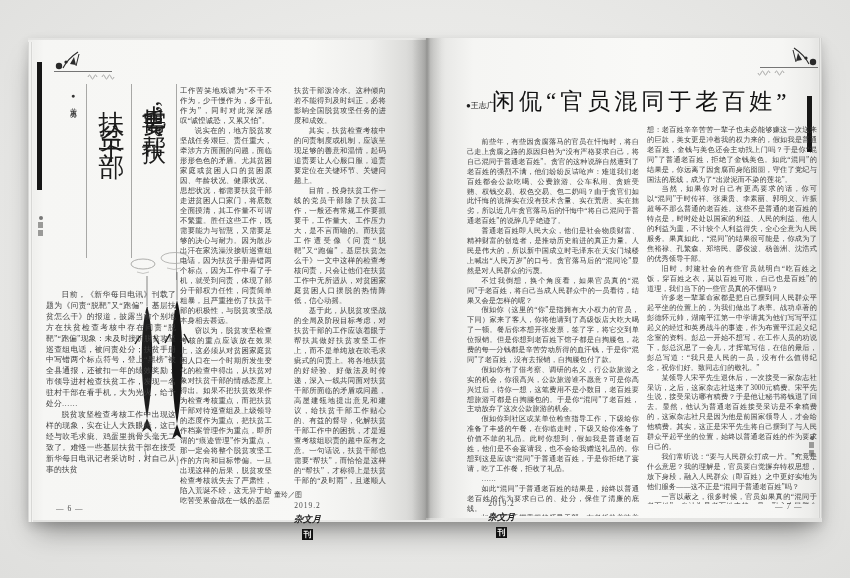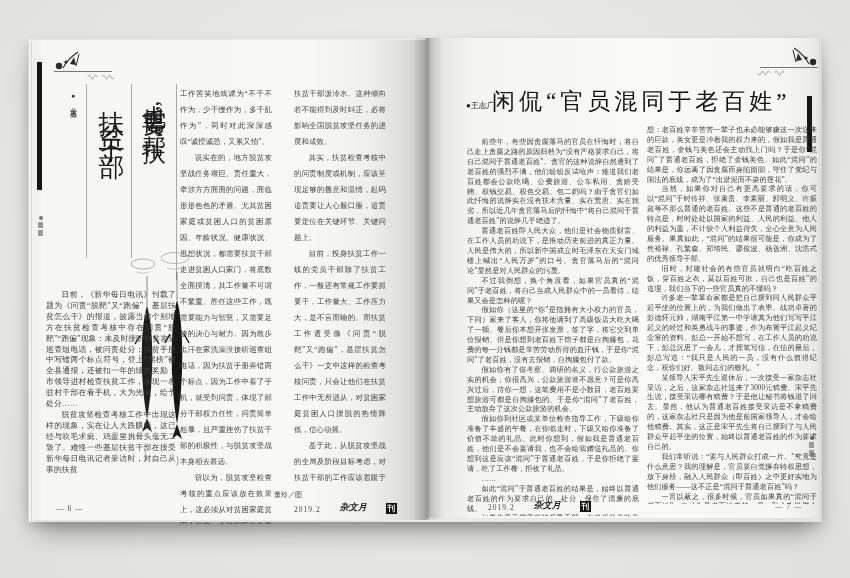--- a/index.html
+++ b/index.html
@@ -19,33 +19,33 @@
   .gutter-shade{position:absolute;left:384px;top:0;width:30px;height:482px;z-index:3;pointer-events:none;
     background:linear-gradient(to right, rgba(0,0,0,0) 0%, rgba(60,60,58,.20) 44%, rgba(40,40,38,.30) 50%, rgba(60,60,58,.10) 62%, rgba(0,0,0,0) 100%);}
   .edge-lines-left{position:absolute;left:0;top:2px;width:5px;height:480px;
     background:repeating-linear-gradient(to right,#d8d8d6 0 1px,#f2f2f0 1px 3px);}
   .edge-lines-right{position:absolute;right:0;top:0;width:4px;height:480px;
     background:repeating-linear-gradient(to right,#e8e8e6 0 1px,#d2d2d0 1px 2px);}
 
   .col{position:absolute;text-align:justify;color:#3e3e3e;overflow:hidden;z-index:4;}
   .col p{margin:0;text-indent:2em;}
   .col.cont p:first-child{text-indent:0;}
-  .lp-col{font-size:7.4px;line-height:16px;letter-spacing:.1px;}
+  .lp-col{font-size:7.4px;line-height:10px;letter-spacing:.1px;}
   .rp-col{font-size:7.2px;line-height:9.9px;letter-spacing:.1px;}
 
   .vtitle{position:absolute;writing-mode:vertical-rl;color:#1b1b1b;z-index:4;}
   .vrule{position:absolute;width:1px;background:#a8a8a6;z-index:2;}
   .bar{position:absolute;background:#161616;z-index:4;}
 
   .marker{position:absolute;z-index:4;display:flex;flex-direction:column;align-items:center;gap:2px;}
   .marker .dot{width:4px;height:4px;background:#777;border-radius:50%;}
   .marker .tick{width:5px;height:6px;background:#9a9a98;}
 
   .footer{position:absolute;font-size:7.5px;letter-spacing:1px;color:#4a4a4a;z-index:4;}
-  .issue-logo{display:flex;align-items:flex-end;gap:19px;}
+  .issue-logo{display:flex;align-items:center;gap:3px;flex-direction:column;}
   .logo-main{font-style:italic;font-weight:bold;font-size:9px;color:#222;letter-spacing:0;}
   .logo-box{font-size:8px;font-weight:bold;color:#f5f5f3;background:#111;padding:0 1.5px;letter-spacing:0;}
   .credit{position:absolute;font-size:7px;color:#444;z-index:4;}
   .deco{position:absolute;z-index:4;}
 </style>
 </head>
 <body>
 
 <div class="book">
 
@@ -135,21 +135,21 @@
       <span class="dot"></span>
         <span class="tick"></span>
         <span class="tick"></span>
     </div>
 
     <div style="position:absolute;left:40px;top:62px;font-size:8px;color:#222;z-index:4;">●王志广</div>
     <div style="position:absolute;left:66px;top:48px;width:322px;font-size:23px;font-weight:normal;letter-spacing:4px;color:#111;z-index:4;white-space:nowrap;">闲侃“官员混同于老百姓”</div>
 
     <div class="col rp-col" style="left:41px;top:100px;width:172px;height:378px;">
         <p>前些年，有些因贪腐落马的官员在忏悔时，将自己走上贪腐之路的原因归咎为“没有严格要求自己，将自己混同于普通老百姓”。贪官的这种说辞自然遭到了老百姓的强烈不满，他们纷纷反诘呛声：难道我们老百姓都会公款吃喝、公费旅游、公车私用、贪赃受贿、权钱交易、权色交易、包二奶吗？由于贪官们如此忏悔的说辞实在没有技术含量、实在荒唐、实在拙劣，所以近几年贪官落马后的忏悔中“将自己混同于普通老百姓”的说辞几乎绝迹了。</p>
-        <p>普通老百姓即人民大众，他们是社会物质财富、在工作人员的劝说下，是推动历史前进的真正力量。人民是伟大的，所以新中国成立时毛泽东在天安门城楼上喊出“人民万岁”的口号。贪官落马后的“混同论”显然是对人民群众的污蔑。</p>
+        <p>普通老百姓即人民大众，他们是社会物质财富、精神财富的创造者，是推动历史前进的真正力量。人民是伟大的，所以新中国成立时毛泽东在天安门城楼上喊出“人民万岁”的口号。贪官落马后的“混同论”显然是对人民群众的污蔑。</p>
         <p>不过我倒想，换个角度看，如果官员真的“混同”于老百姓，将自己当成人民群众中的一员看待，结果又会是怎样的呢？</p>
         <p>假如你（这里的“你”是指拥有大小权力的官员，下同）家来了客人，你将他请到了高级饭店大吃大喝了一顿。餐后你本想开张发票，签了字，将它交到单位报销。但是你想到老百姓下馆子都是自掏腰包，花费的每一分钱都是辛苦劳动所得的血汗钱，于是你“混同”了老百姓，没有去报销，自掏腰包付了款。</p>
         <p>假如你有了借考察、调研的名义，行公款旅游之实的机会，你很高兴，公款旅游谁不愿意？可是你高兴过后，待你一想，这笔费用不是小数目，老百姓要想旅游可都是自掏腰包的。于是你“混同”了老百姓，主动放弃了这次公款旅游的机会。</p>
         <p>假如你到社区或某单位检查指导工作，下级给你准备了丰盛的午餐，在你临走时，下级又给你准备了价值不菲的礼品。此时你想到，假如我是普通老百姓，他们是不会宴请我，也不会给我赠送礼品的。你想到这是应该“混同”于普通老百姓，于是你拒绝了宴请，吃了工作餐，拒收了礼品。</p>
         <p>……</p>
         <p>如此“混同”于普通老百姓的结果是，始终以普通老百姓的作为要求自己的、处分，保住了清廉的底线。</p>
         <p>如果你是手握重权的领导干部，有老板拎着昧着天良的“大红包”向你行贿，想你搞权钱交易；有美色缠上你，想你搞权色交易。起初你很高兴，金钱与美色谁不爱？但是待你一</p>
       </div>
     <div class="col rp-col cont" style="left:221px;top:88px;width:170px;height:378px;">
         <p>想：老百姓辛辛苦苦一辈子也未必能够赚这一次送来的巨款，美女更是冲着我的权力来的，假如我是普通老百姓，金钱与美色还会主动找上门吗？于是你“混同”了普通老百姓，拒绝了金钱美色。如此“混同”的结果是，你远离了因贪腐而身陷囹圄，守住了党纪与国法的底线，成为了“出淤泥而不染的莲花”。</p>

